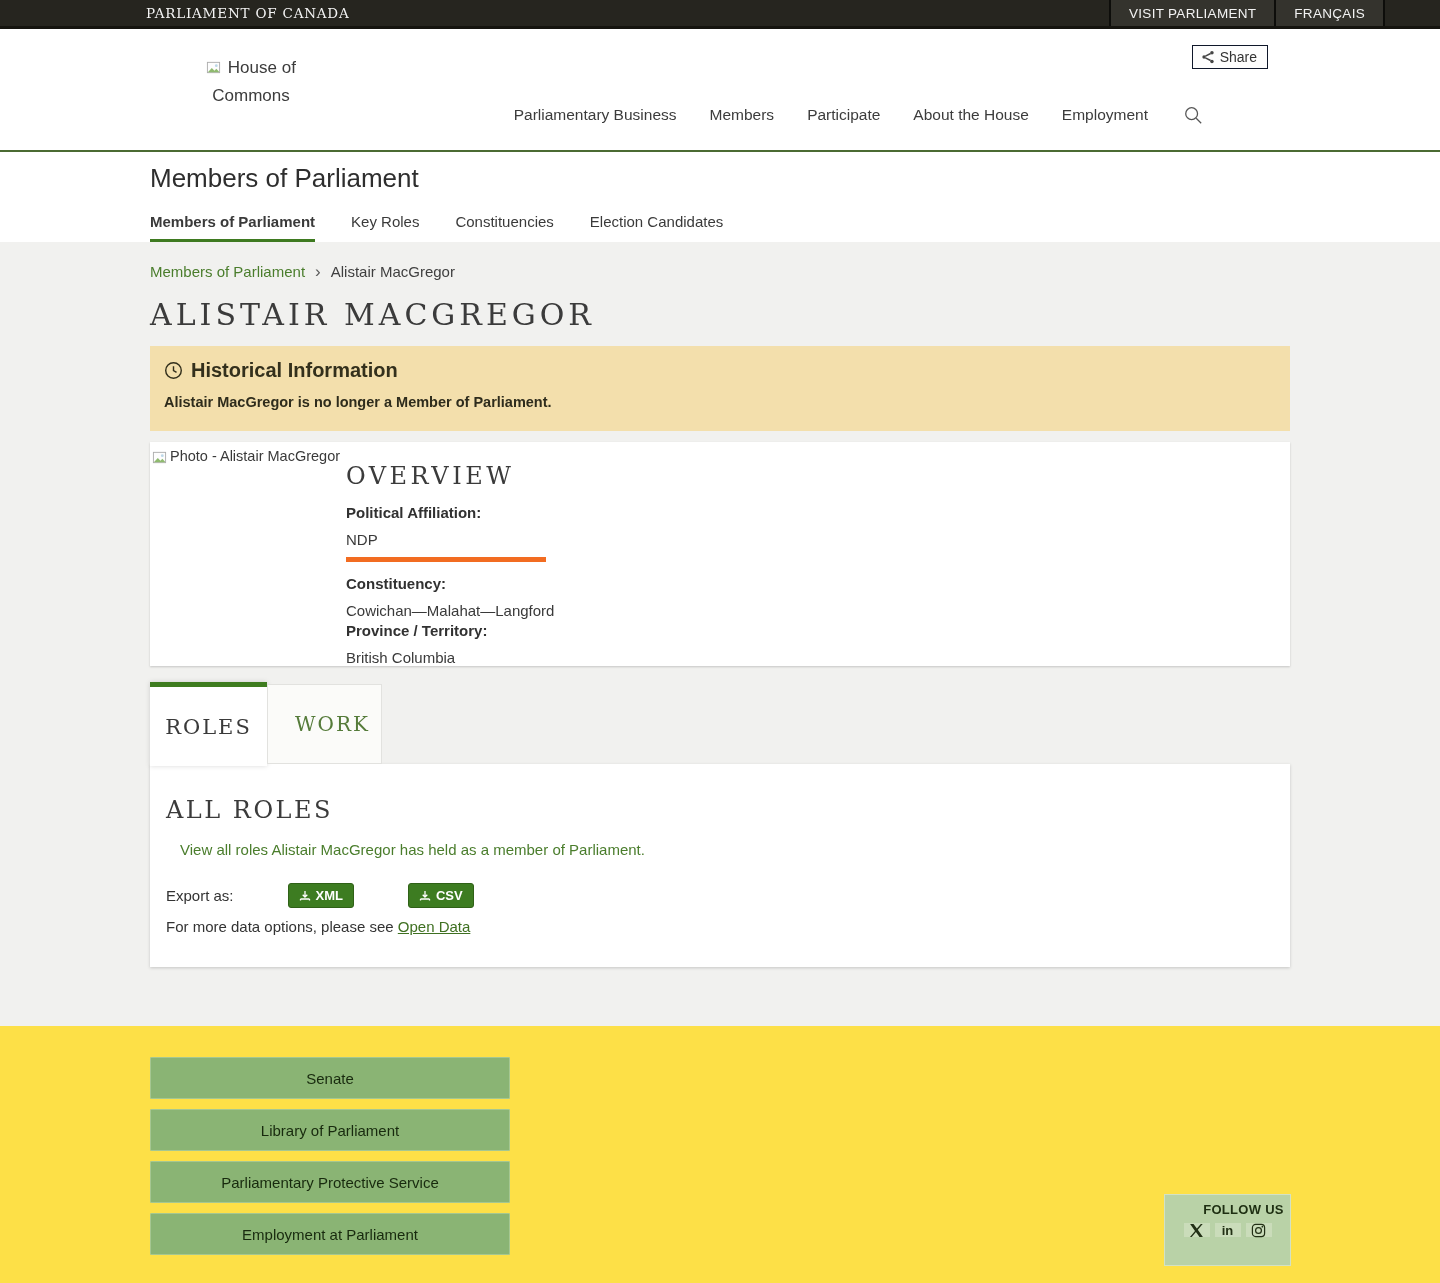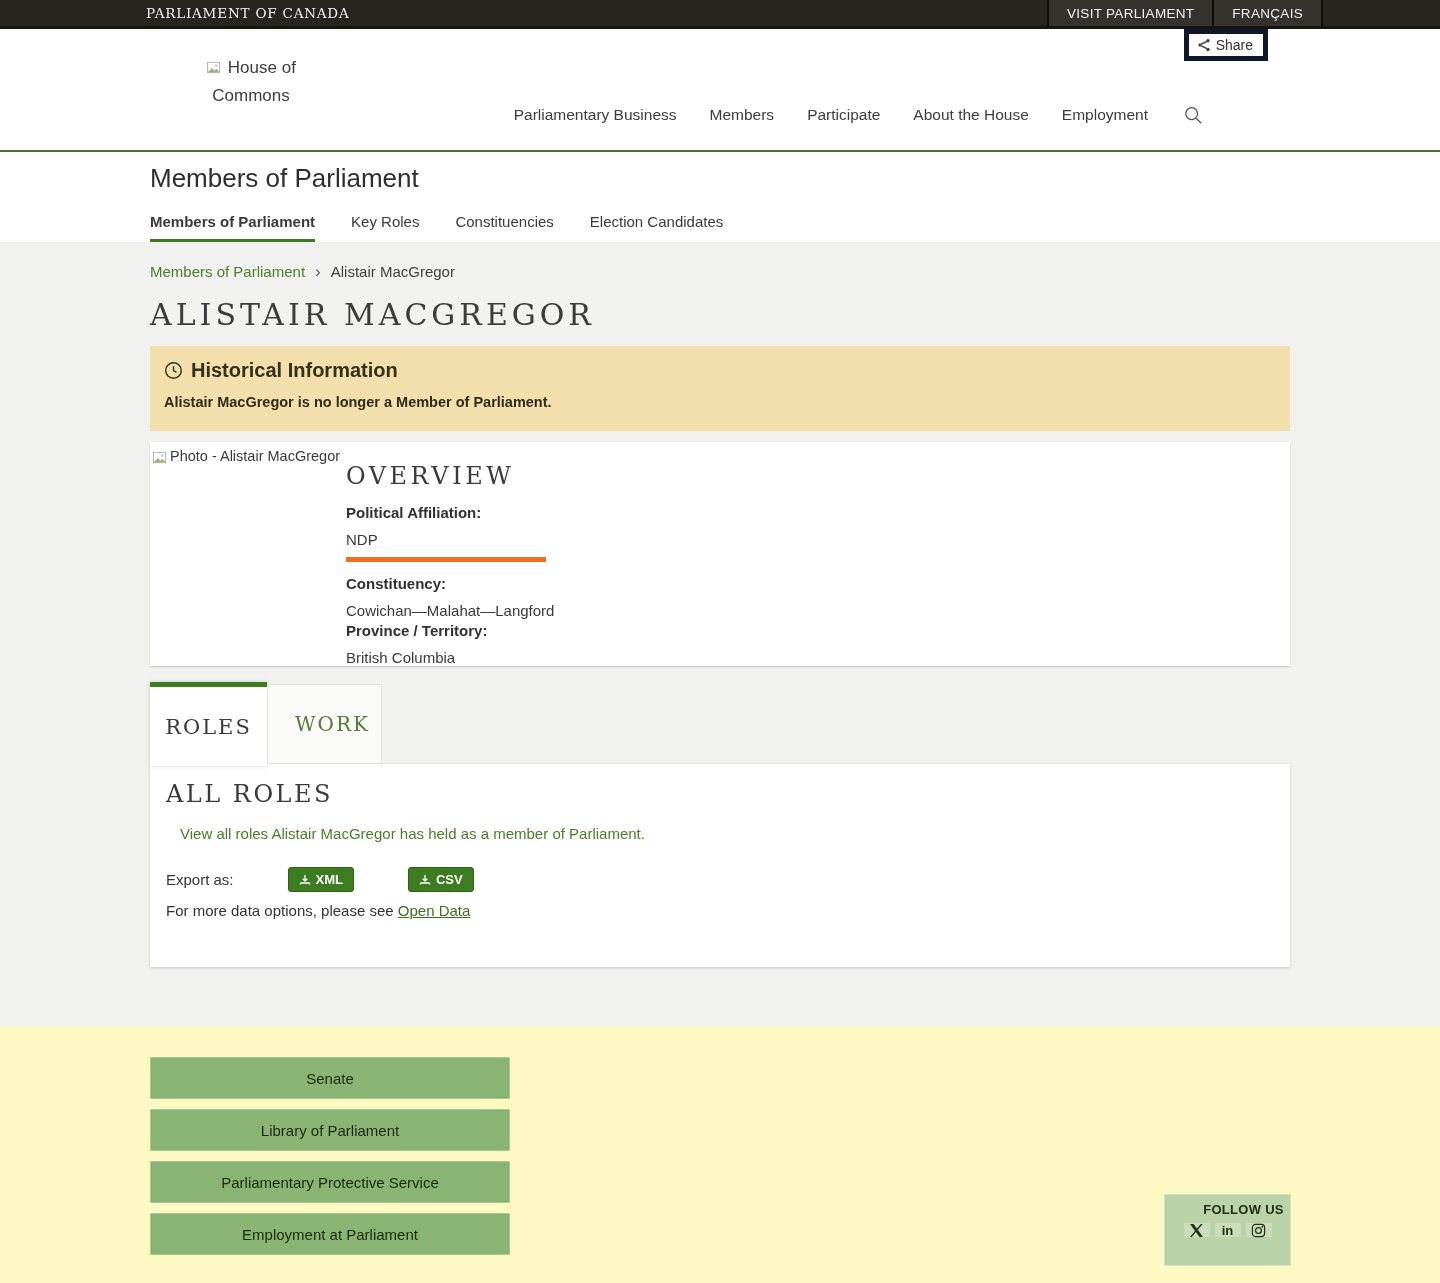--- a/index.html
+++ b/index.html
@@ -15,37 +15,37 @@
   
   .utility-bar {
     height:29px; background:#26251f; border-bottom:3px solid #15140f;
     display:flex; align-items:stretch; justify-content:space-between;
   }
   .utility-title {
     margin-left:146px; align-self:center;
     font-family:"DejaVu Serif", serif; font-size:13.5px; letter-spacing:0.8px;
     color:#f4f4f4;
   }
-  .utility-right { display:flex; margin-right:117px; }
+  .utility-right { display:flex; margin-right:55px; }
   .utility-cell {
     background:#34332d; border-left:2px solid #0d0d0a;
     display:flex; align-items:center; padding:0 18px;
     color:#f2f2f2; font-size:13.5px; letter-spacing:0.3px;
   }
   .utility-cell:last-child { border-right:2px solid #0d0d0a; }
 
   
   .site-header {
     height:123px; background:#fff; border-bottom:2px solid #4b6b33;
     display:flex; position:relative;
   }
   .share-btn {
-    position:absolute; top:0; right:172px;
+    position:absolute; top:16px; right:172px;
     display:flex; align-items:center; gap:5px;
-    background:#fdfdfd; border:5px solid #0f172a;
+    background:#fdfdfd; border:1px solid #0f172a;
     padding:3px 10px 3px 8px; font-size:14px; color:#333;
   }
   .logo {
     margin:26px 0 0 181px; width:140px; text-align:center;
     font-size:17px; color:#3c3c3c; line-height:1.5;
   }
   .logo .bi-icon { vertical-align:-2px; margin-right:2px; }
   .main-nav {
     margin-left:auto; margin-right:237px; align-self:flex-end; margin-bottom:25px;
     display:flex; align-items:center; gap:33px;
@@ -111,34 +111,34 @@
     display:flex; align-items:center; justify-content:center;
     font-family:"DejaVu Serif", serif; font-size:20px; letter-spacing:2px; color:#557b3a;padding-left:16px;
   }
 
   .roles-panel {
     background:#fff; min-height:203px; margin-top:-2px; position:relative; z-index:1;
     box-shadow:0 1px 3px rgba(0,0,0,0.18); padding:16px;
   }
   .all-roles-title {
     font-family:"DejaVu Serif", serif; font-size:24px; letter-spacing:2.5px;
-    color:#3b3b3b; 
+    color:#3b3b3b; margin-top:16px;
   }
   .view-roles-link { display:block; margin:17px 0 0 14px; color:#4a7d2c; font-size:15px; }
   .export-row { margin-top:25px; display:flex; align-items:center; font-size:15px; color:#333;gap:48px; }
   .export-btn {
     display:inline-flex; align-items:center; gap:5px;
     background:#3d7c21; border:1px solid #2f6117; border-radius:3px;
     color:#fff; font-size:13px; font-weight:700; padding:4px 10px; margin-left:6px;
   }
   .data-options { margin-top:10px; font-size:15px; color:#333; }
   .open-data-link { color:#3f7021; text-decoration:underline; }
 
   
-  .site-footer { background:#fef9c3; padding:31px 150px 17px; position:relative; height:257px; }
+  .site-footer { background:#fde047; padding:31px 150px 17px; position:relative; height:257px; }
   .footer-btn {
     width:360px; height:42px; margin-bottom:10px;
     background:#8ab474; border:1px solid #a5c791; border-radius:1px;
     display:flex; align-items:center; justify-content:center;
     font-size:15px; color:#182a0e;
   }
   .follow-box {
     position:absolute; right:149px; bottom:17px; width:127px; height:72px;
     background:#b9d2a7; border:1px solid #d3e2c5; text-align:center; padding-top:7px;
   }

